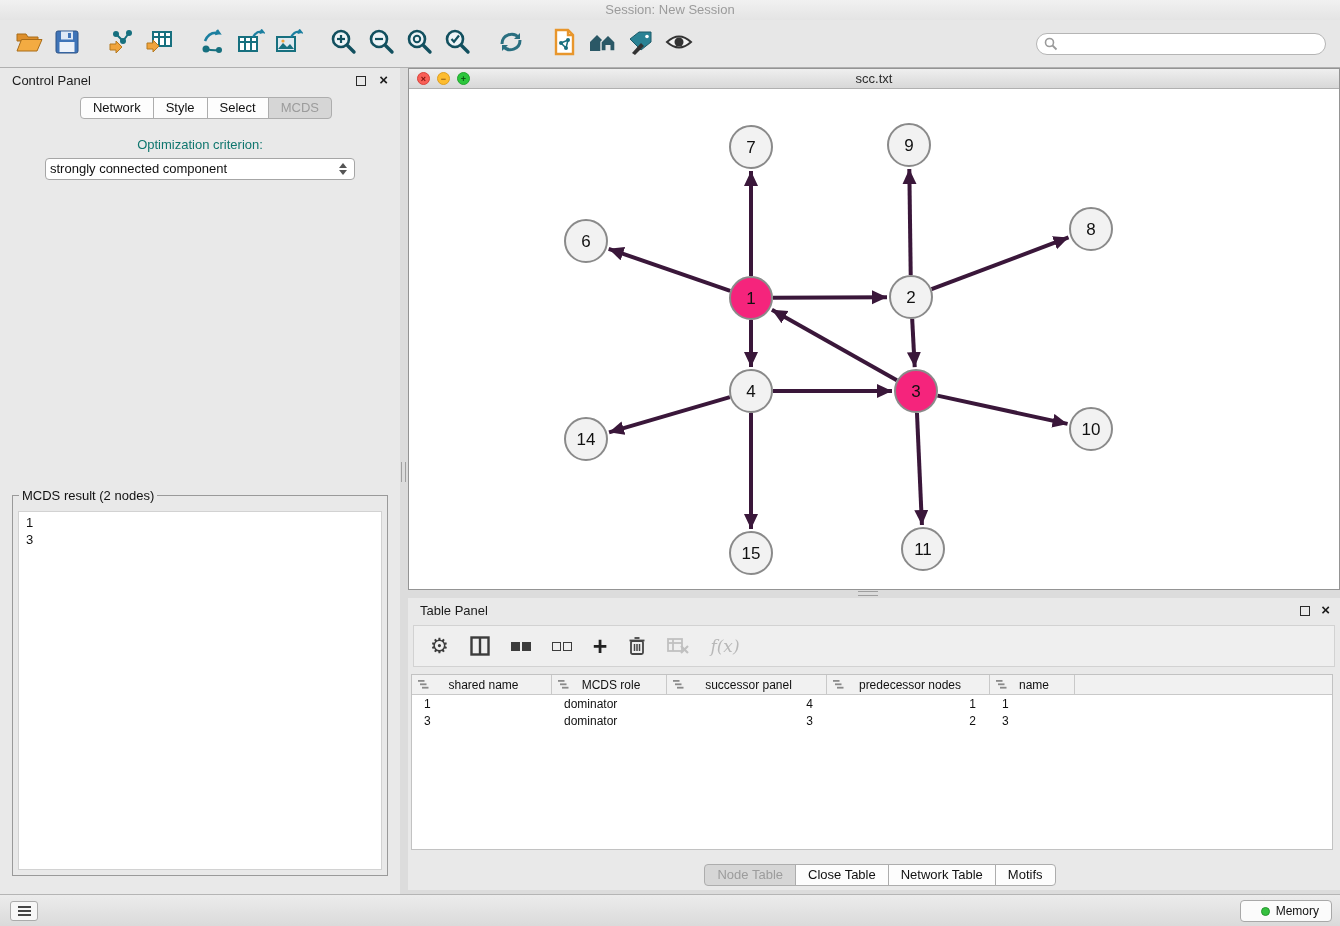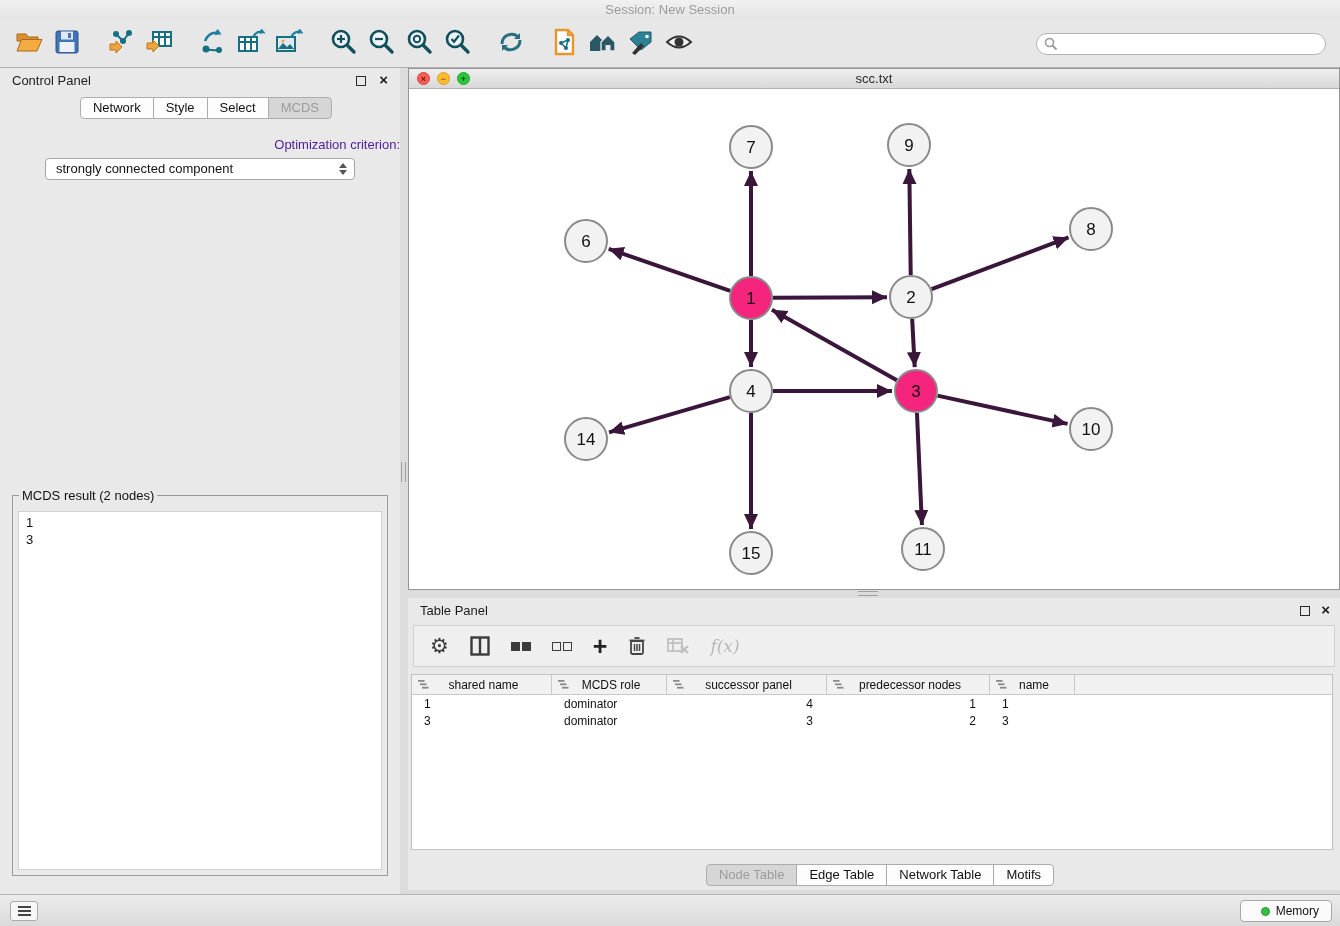--- a/index.html
+++ b/index.html
@@ -29,24 +29,24 @@
   .close-x { position:absolute; top:3px; font-size:15px; font-weight:bold; color:#1c1c1c; line-height:18px; }
   .cp-float { right:34px; } .cp-close { right:12px; }
 
   .seg-tabs { position:absolute; left:0; top:29px; width:100%; display:flex; justify-content:center; }
   .seg-tab { border:1px solid #adadad; background:#fdfdfd; color:#111; font-size:13px;
     padding:2px 12px 3px; margin-left:-1px; }
   .seg-tab:first-child { border-radius:4px 0 0 4px; margin-left:12px; }
   .seg-tab:last-child { border-radius:0 4px 4px 0; }
   .seg-active { background:#d6d6d6; color:#9c9c9c; }
 
-  .opt-label { position:absolute; left:0; top:69px; width:100%; text-align:right; font-size:13px; color:#4c1d95; }
+  .opt-label { position:absolute; left:0; top:69px; width:100%; text-align:center; font-size:13px; color:#0f766e; }
   .dropdown { position:absolute; left:45px; top:90px; width:310px; height:22px; background:#fff;
     border:1px solid #a6a6a6; border-radius:4px; font-size:13px; color:#111;
-    line-height:20px; padding-left:10px; }
+    line-height:20px; padding-left:4px; }
   .stepper { position:absolute; right:7px; top:4px; display:flex; flex-direction:column; gap:2px; }
   .tri-up { width:0; height:0; border-left:4px solid transparent; border-right:4px solid transparent; border-bottom:5px solid #555; }
   .tri-down { width:0; height:0; border-left:4px solid transparent; border-right:4px solid transparent; border-top:5px solid #555; }
 
   .btn-row { position:absolute; left:0; top:124px; width:100%; display:flex; justify-content:center; gap:15px; }
   .mac-btn { height:22px; padding:0 14px; background:#fdfdfd; border:1px solid #a6a6a6;
     border-radius:4px; font-size:13px; color:#111; font-family:"Liberation Sans",sans-serif; cursor:default; }
 
   .mcds-fieldset { position:absolute; left:12px; top:420px; width:376px; height:388px;
     border:1px solid #9a9a9a; padding:4px; }
@@ -475,21 +475,21 @@
           <div class="td" style="width: 140px; text-align: left;">3</div>
           <div class="td" style="width: 115px; text-align: left;">dominator</div>
           <div class="td" style="width: 160px; text-align: right;">3</div>
           <div class="td" style="width: 163px; text-align: right;">2</div>
           <div class="td" style="width: 85px; text-align: left;">3</div>
         </div>
       </div>
   </div>
   <div class="seg-tabs tp-tabs" id="tp-tabs">
       <div class="seg-tab seg-active">Node Table</div>
-      <div class="seg-tab">Edge Table</div>
+      <div class="seg-tab">Close Table</div>
       <div class="seg-tab">Network Table</div>
       <div class="seg-tab">Motifs</div>
     </div>
 </div>
 
 <div class="v-grip"></div>
 <div class="h-grip"></div>
 
 <div class="statusbar">
   <div class="sb-left-btn">

